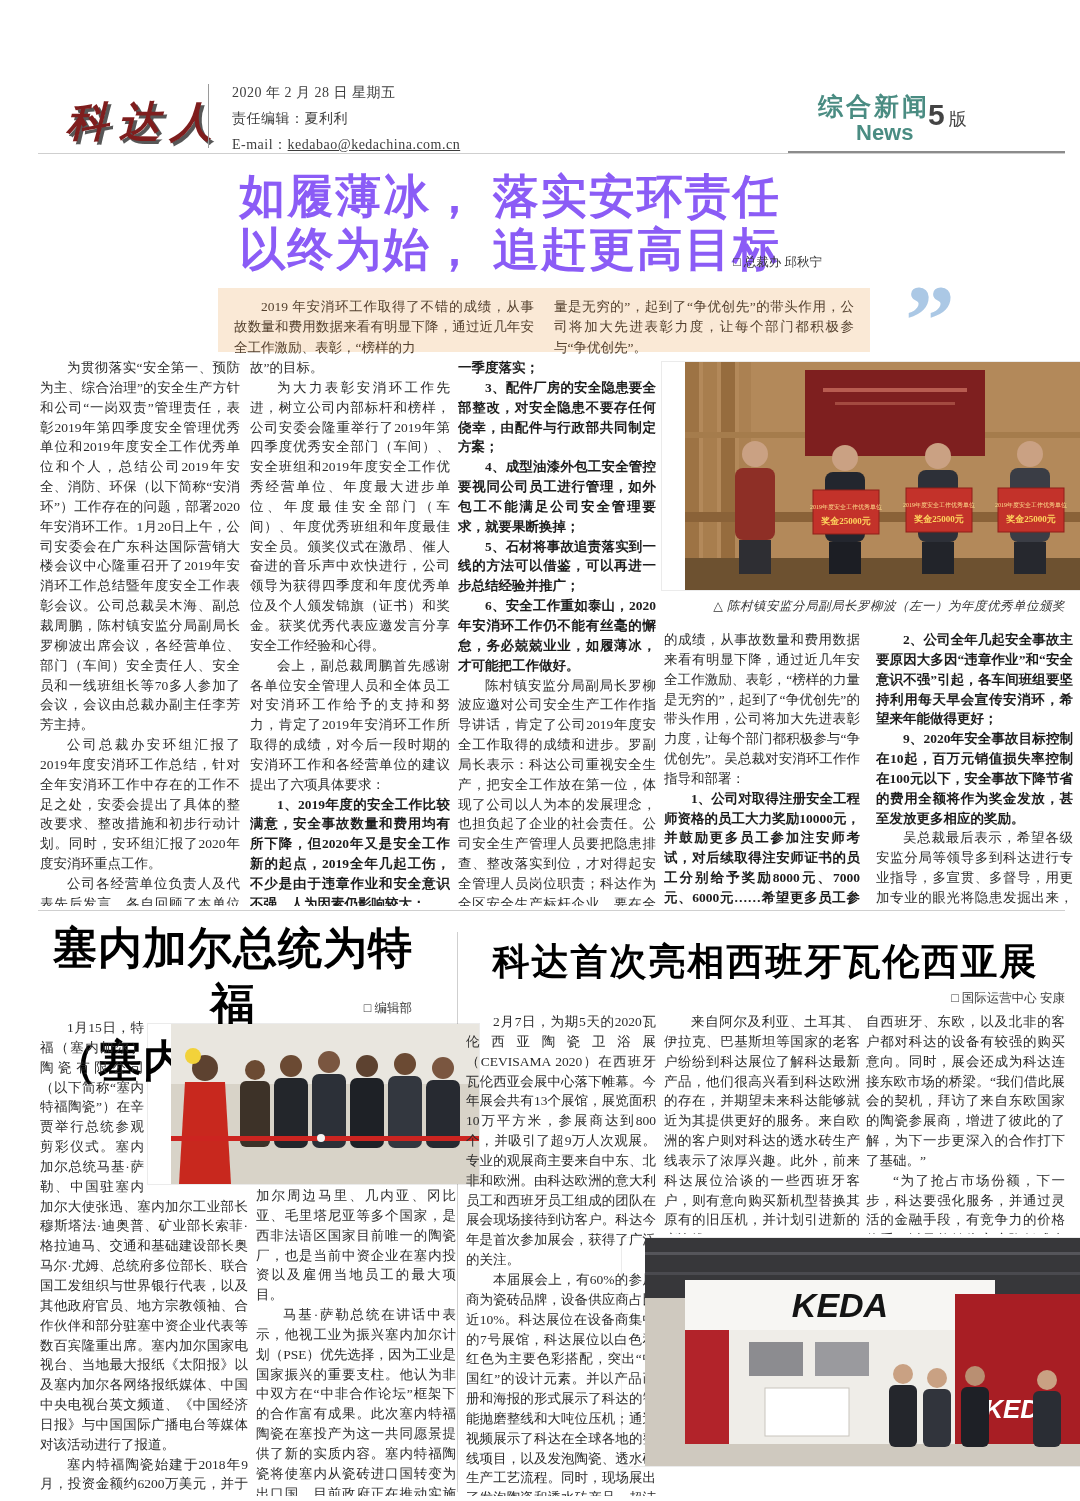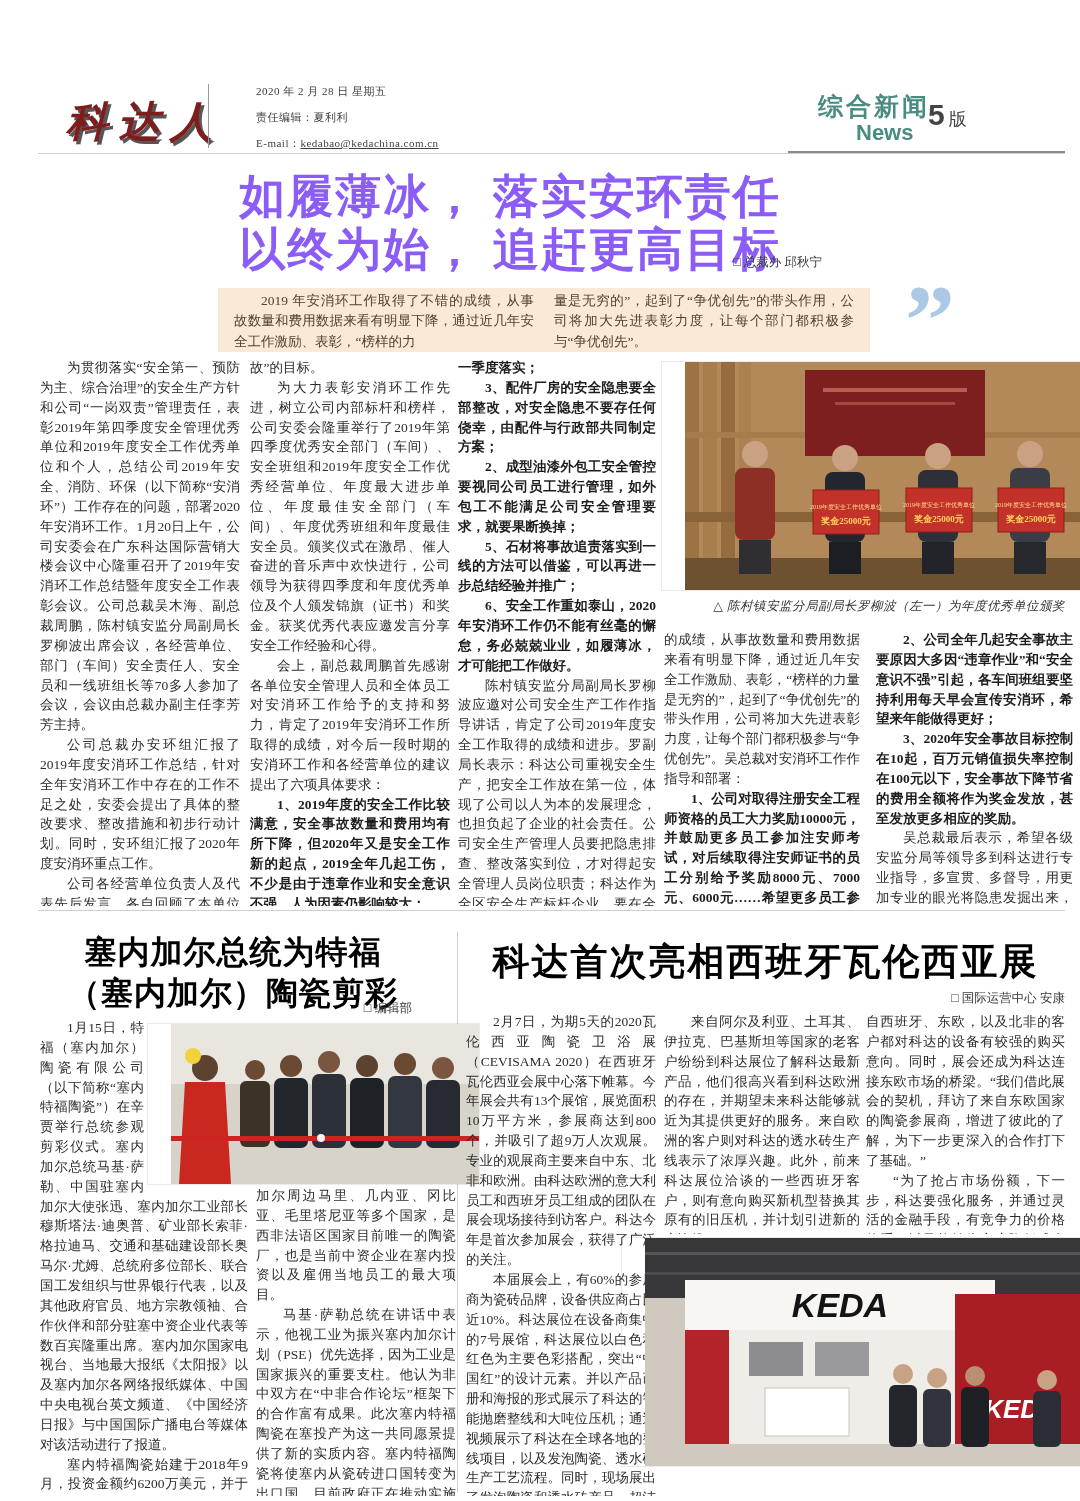--- a/index.html
+++ b/index.html
@@ -5,38 +5,38 @@
   html,body{margin:0;padding:0;background:#e9e7e2;}
   .page{position:relative;width:1080px;height:1501px;margin:0 auto;background:#ffffff;
         font-family:"Liberation Serif","DejaVu Serif",serif;color:#222;overflow:hidden;}
   .abs{position:absolute;}
   p{margin:0;text-align:justify;text-indent:2em;font-size:13.5px;line-height:1.47;color:#2c2c2c;}
   p.b{font-weight:bold;color:#1d1d1d;}
   p.noind{text-indent:0;}
   .colbox{overflow:hidden;}
   .masthead-logo{font-family:"Liberation Sans","DejaVu Sans",sans-serif;font-weight:bold;font-style:italic;
       font-size:42px;color:#7f1d1d;letter-spacing:10px;text-shadow:3px 3px 0 rgba(45,45,45,.8);}
-  .mh-line{font-size:11px;color:#3d3d3d;letter-spacing:.5px;margin-left:24px;}
+  .mh-line{font-size:14px;color:#3d3d3d;letter-spacing:.5px;}
   .mh-email a{color:#3d3d3d;text-decoration:underline;}
   .section-cn{font-family:"Liberation Sans","DejaVu Sans",sans-serif;font-size:25px;color:#4a8c82;letter-spacing:3px;font-weight:bold;}
   .section-en{font-family:"Liberation Sans","DejaVu Sans",sans-serif;font-size:22px;color:#4a8c82;font-weight:bold;}
   .page-no-num{font-family:"Liberation Sans","DejaVu Sans",sans-serif;font-size:30px;font-weight:bold;color:#444;}
   .page-no-ban{font-family:"Liberation Sans","DejaVu Sans",sans-serif;font-size:18px;color:#444;}
   .rule{background:#cfcfcf;}
   .rule-dark{background:#8b8b8b;}
   .lead-headline{font-weight:900;font-size:46px;line-height:1.16;color:#8b5cf6;letter-spacing:2px;text-align:center;
       font-family:"Liberation Serif","DejaVu Serif",serif;}
   .byline{font-size:12.5px;color:#3a3a3a;text-align:right;}
-  .quote-box{background:#fae9d6;display:flex;gap:20px;padding:3px 16px;box-sizing:border-box;}
+  .quote-box{background:#fae9d6;display:flex;gap:20px;padding:9px 16px;box-sizing:border-box;}
   .quote-box p{font-size:13.5px;color:#53402e;line-height:1.5;}
   .quote-mark{font-size:100px;line-height:60px;color:#abc8e5;font-weight:bold;font-family:"Liberation Serif",serif;}
   .caption{font-size:12.5px;color:#333;text-align:right;letter-spacing:.5px;font-style:italic;}
   .sub-headline{font-family:"Liberation Sans","DejaVu Sans",sans-serif;font-weight:bold;color:#000;
       text-align:center;line-height:1.28;letter-spacing:1px;}
-  .a2-headline{font-size:32px;margin-top:12px;}
+  .a2-headline{font-size:44px;}
   .a3-headline{font-size:37px;letter-spacing:2px;}
   .photo-frame{box-shadow:0 0 0 1px rgba(0,0,0,.08);padding-left:23px;}
   .float-spacer{float:right;width:104px;height:170px;}
 </style>
 </head>
 <body>
 
 <div class="page">
 
   <div class="abs masthead-logo" style="left:66px;top:94px;">科达人</div>
@@ -74,32 +74,32 @@
     </div>
   <div class="abs colbox" style="left:250px;top:358px;width:200px;height:548px;">
       <p class="noind">故”的目标。</p>
       <p>为大力表彰安消环工作先进，树立公司内部标杆和榜样，公司安委会隆重举行了2019年第四季度优秀安全部门（车间）、安全班组和2019年度安全工作优秀经营单位、年度最大进步单位、年度最佳安全部门（车间）、年度优秀班组和年度最佳安全员。颁奖仪式在激昂、催人奋进的音乐声中欢快进行，公司领导为获得四季度和年度优秀单位及个人颁发锦旗（证书）和奖金。获奖优秀代表应邀发言分享安全工作经验和心得。</p>
       <p>会上，副总裁周鹏首先感谢各单位安全管理人员和全体员工对安消环工作给予的支持和努力，肯定了2019年安消环工作所取得的成绩，对今后一段时期的安消环工作和各经营单位的建议提出了六项具体要求：</p>
       <p class="b">1、2019年度的安全工作比较满意，安全事故数量和费用均有所下降，但2020年又是安全工作新的起点，2019全年几起工伤，不少是由于违章作业和安全意识不强，人为因素仍影响较大；</p>
     </div>
   <div class="abs colbox" style="left:458px;top:358px;width:198px;height:548px;">
       <p class="b noind">一季度落实；</p>
       <p class="b">3、配件厂房的安全隐患要全部整改，对安全隐患不要存任何侥幸，由配件与行政部共同制定方案；</p>
-      <p class="b">2、成型油漆外包工安全管控要视同公司员工进行管理，如外包工不能满足公司安全管理要求，就要果断换掉；</p>
+      <p class="b">4、成型油漆外包工安全管控要视同公司员工进行管理，如外包工不能满足公司安全管理要求，就要果断换掉；</p>
       <p class="b">5、石材将事故追责落实到一线的方法可以借鉴，可以再进一步总结经验并推广；</p>
       <p class="b">6、安全工作重如泰山，2020年安消环工作仍不能有丝毫的懈怠，务必兢兢业业，如履薄冰，才可能把工作做好。</p>
       <p>陈村镇安监分局副局长罗柳波应邀对公司安全生产工作作指导讲话，肯定了公司2019年度安全工作取得的成绩和进步。罗副局长表示：科达公司重视安全生产，把安全工作放在第一位，体现了公司以人为本的发展理念，也担负起了企业的社会责任。公司安全生产管理人员要把隐患排查、整改落实到位，才对得起安全管理人员岗位职责；科达作为全区安全生产标杆企业，要在全镇起到示范和引领作用，安全监管部门和企业要进一步加强沟通，在诸如安全管理和技术方面应相互碰撞和学习。</p>
     </div>
   <div class="abs colbox" style="left:664px;top:630px;width:196px;height:276px;">
       <p class="noind">的成绩，从事故数量和费用数据来看有明显下降，通过近几年安全工作激励、表彰，“榜样的力量是无穷的”，起到了“争优创先”的带头作用，公司将加大先进表彰力度，让每个部门都积极参与“争优创先”。吴总裁对安消环工作作指导和部署：</p>
       <p class="b">1、公司对取得注册安全工程师资格的员工大力奖励10000元，并鼓励更多员工参加注安师考试，对后续取得注安师证书的员工分别给予奖励8000元、7000元、6000元……希望更多员工参加安全专业培训学习，并将所学运用到生产工作中；</p>
     </div>
   <div class="abs colbox" style="left:876px;top:630px;width:197px;height:276px;">
       <p class="b">2、公司全年几起安全事故主要原因大多因“违章作业”和“安全意识不强”引起，各车间班组要坚持利用每天早会宣传安消环，希望来年能做得更好；</p>
-      <p class="b">3、2020年安全事故目标控制在10起，百万元销值损失率控制在100元以下，安全事故下降节省的费用全额将作为奖金发放，甚至发放更多相应的奖励。</p>
+      <p class="b">9、2020年安全事故目标控制在10起，百万元销值损失率控制在100元以下，安全事故下降节省的费用全额将作为奖金发放，甚至发放更多相应的奖励。</p>
       <p>吴总裁最后表示，希望各级安监分局等领导多到科达进行专业指导，多宣贯、多督导，用更加专业的眼光将隐患发掘出来，将事故消灭在萌芽状态，同时多走出去与更多安全生产优秀企业交流。</p>
     </div>
 
   <div class="abs photo-frame" style="left:662px;top:362px;width:403px;height:228px;">
     <svg width="403" height="228" xmlns="http://www.w3.org/2000/svg">
       <rect width="403" height="228" fill="#b3895a"></rect>
       <g>
         <rect x="0" y="0" width="14" height="228" fill="#9d7344"></rect>
           <rect x="18" y="0" width="14" height="228" fill="#a87e4e"></rect>
         <rect x="36" y="0" width="14" height="228" fill="#966c3e"></rect>

